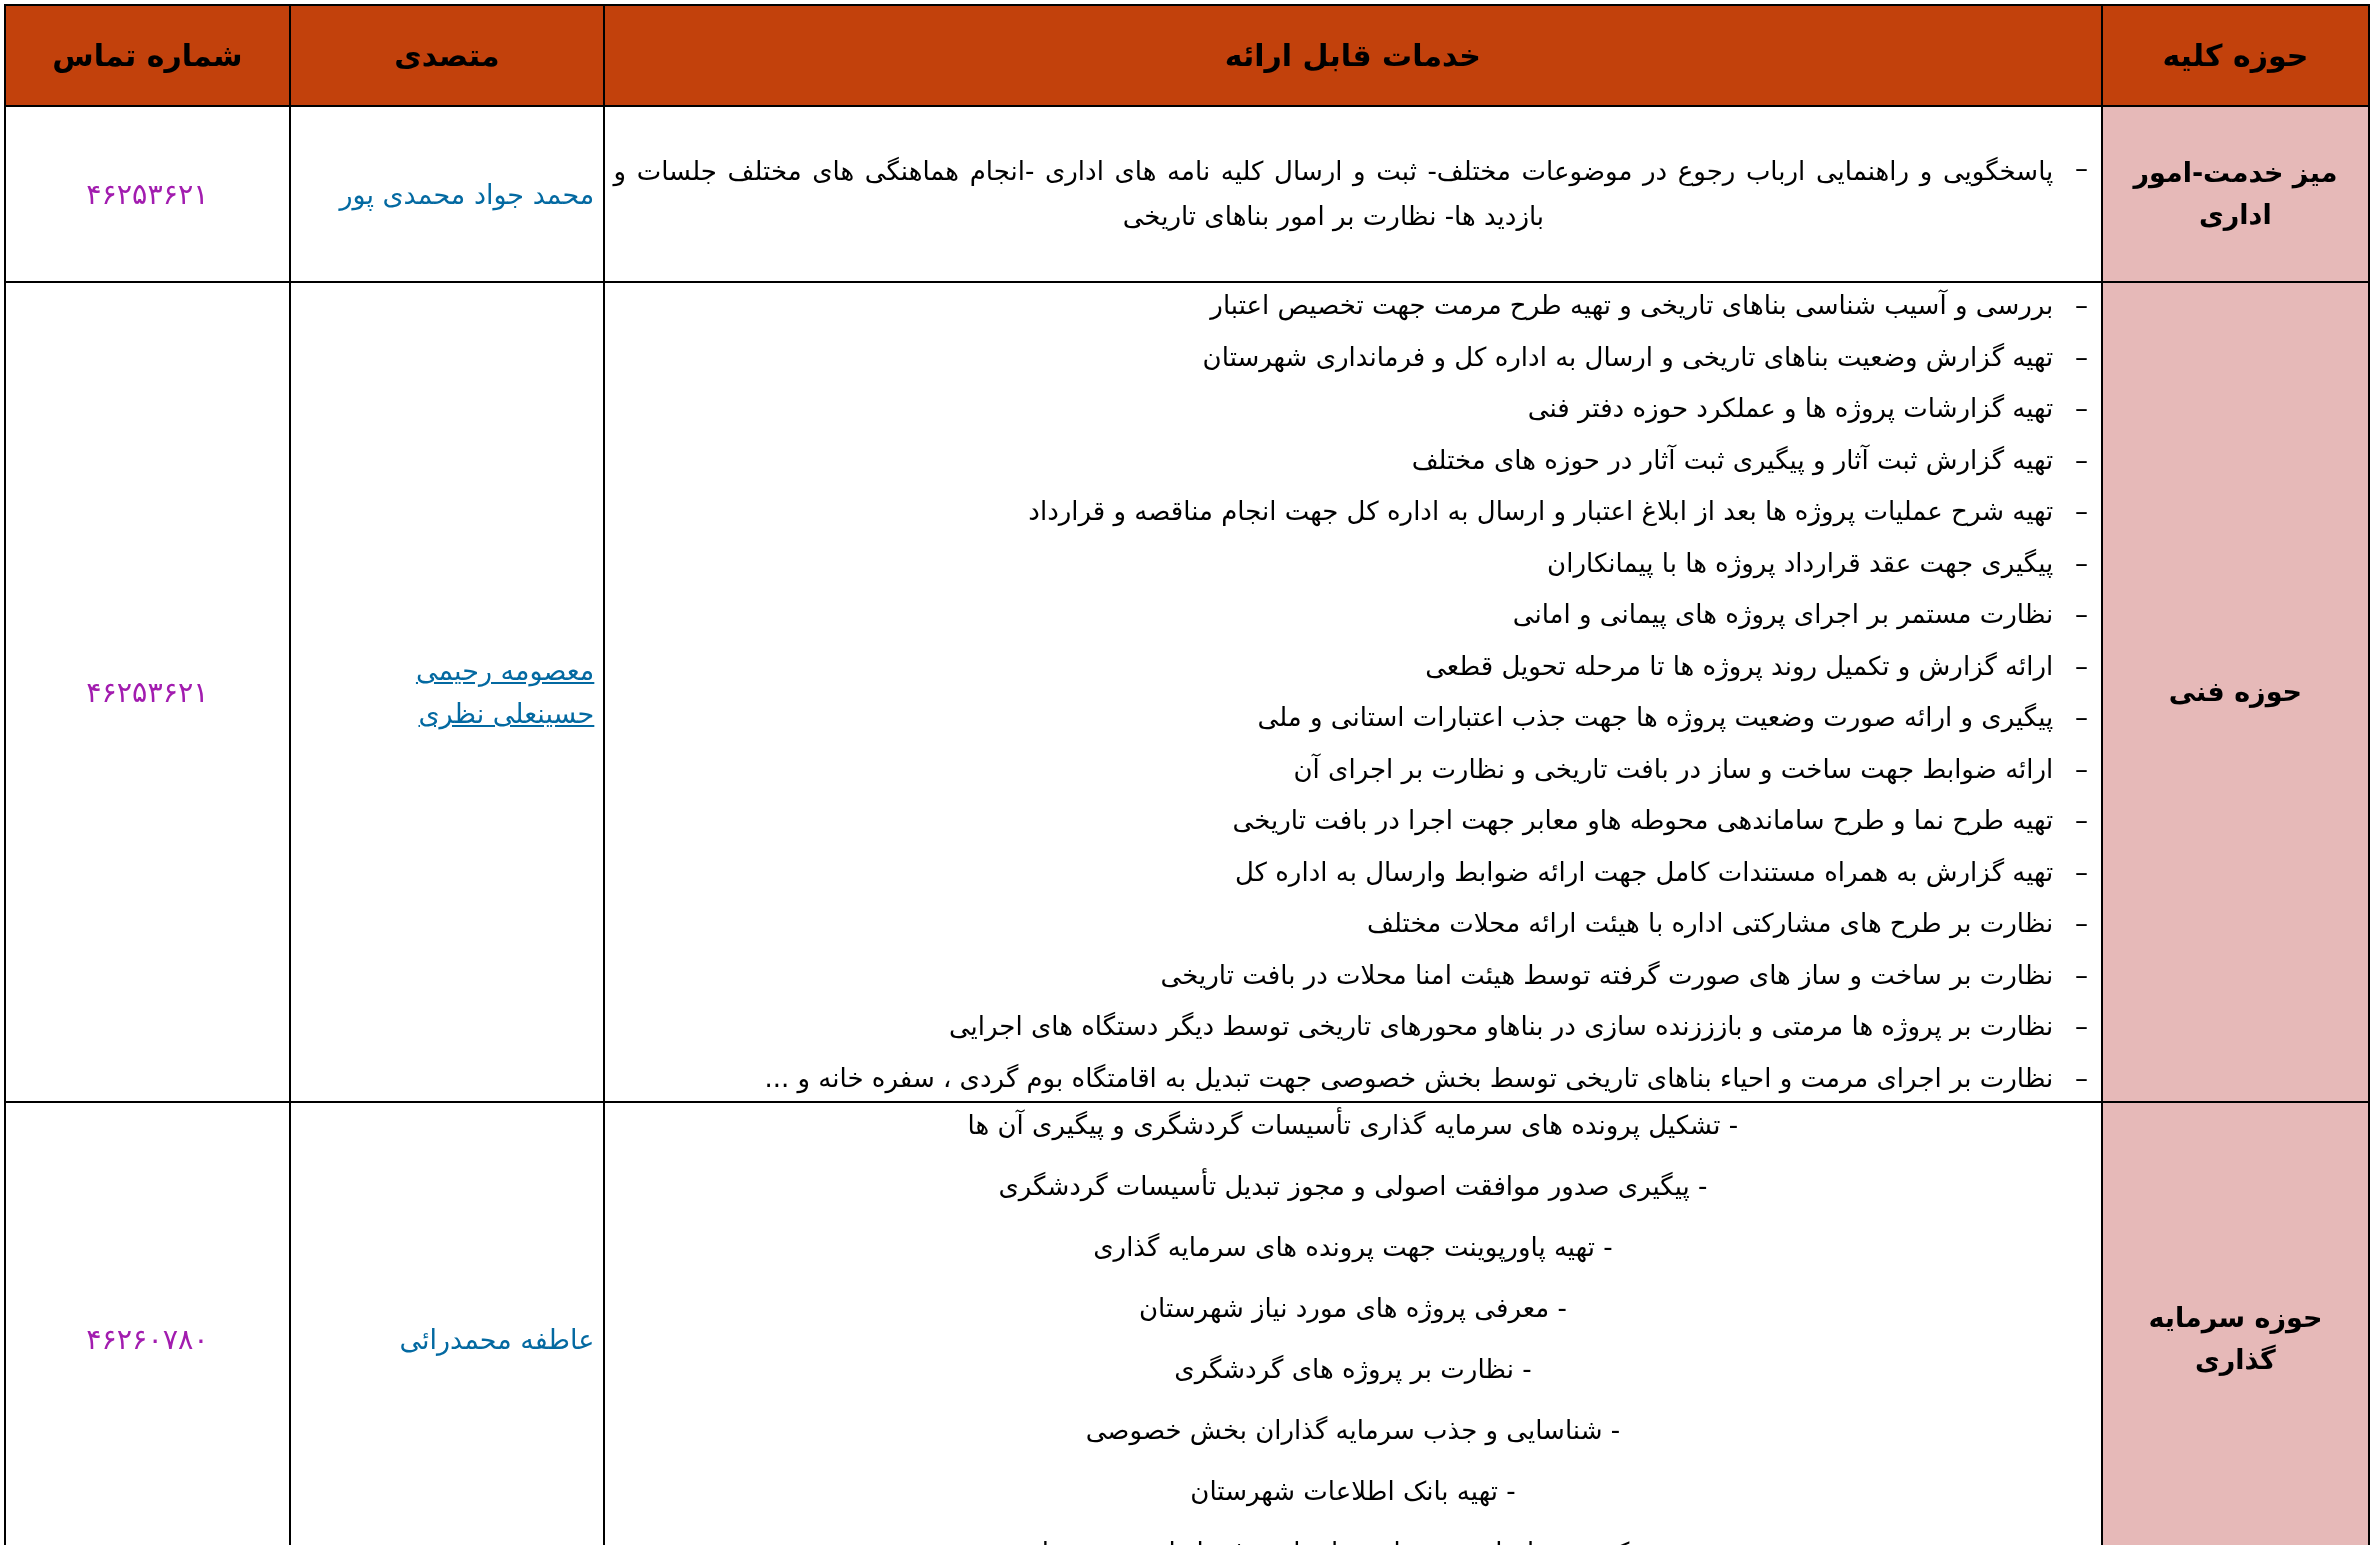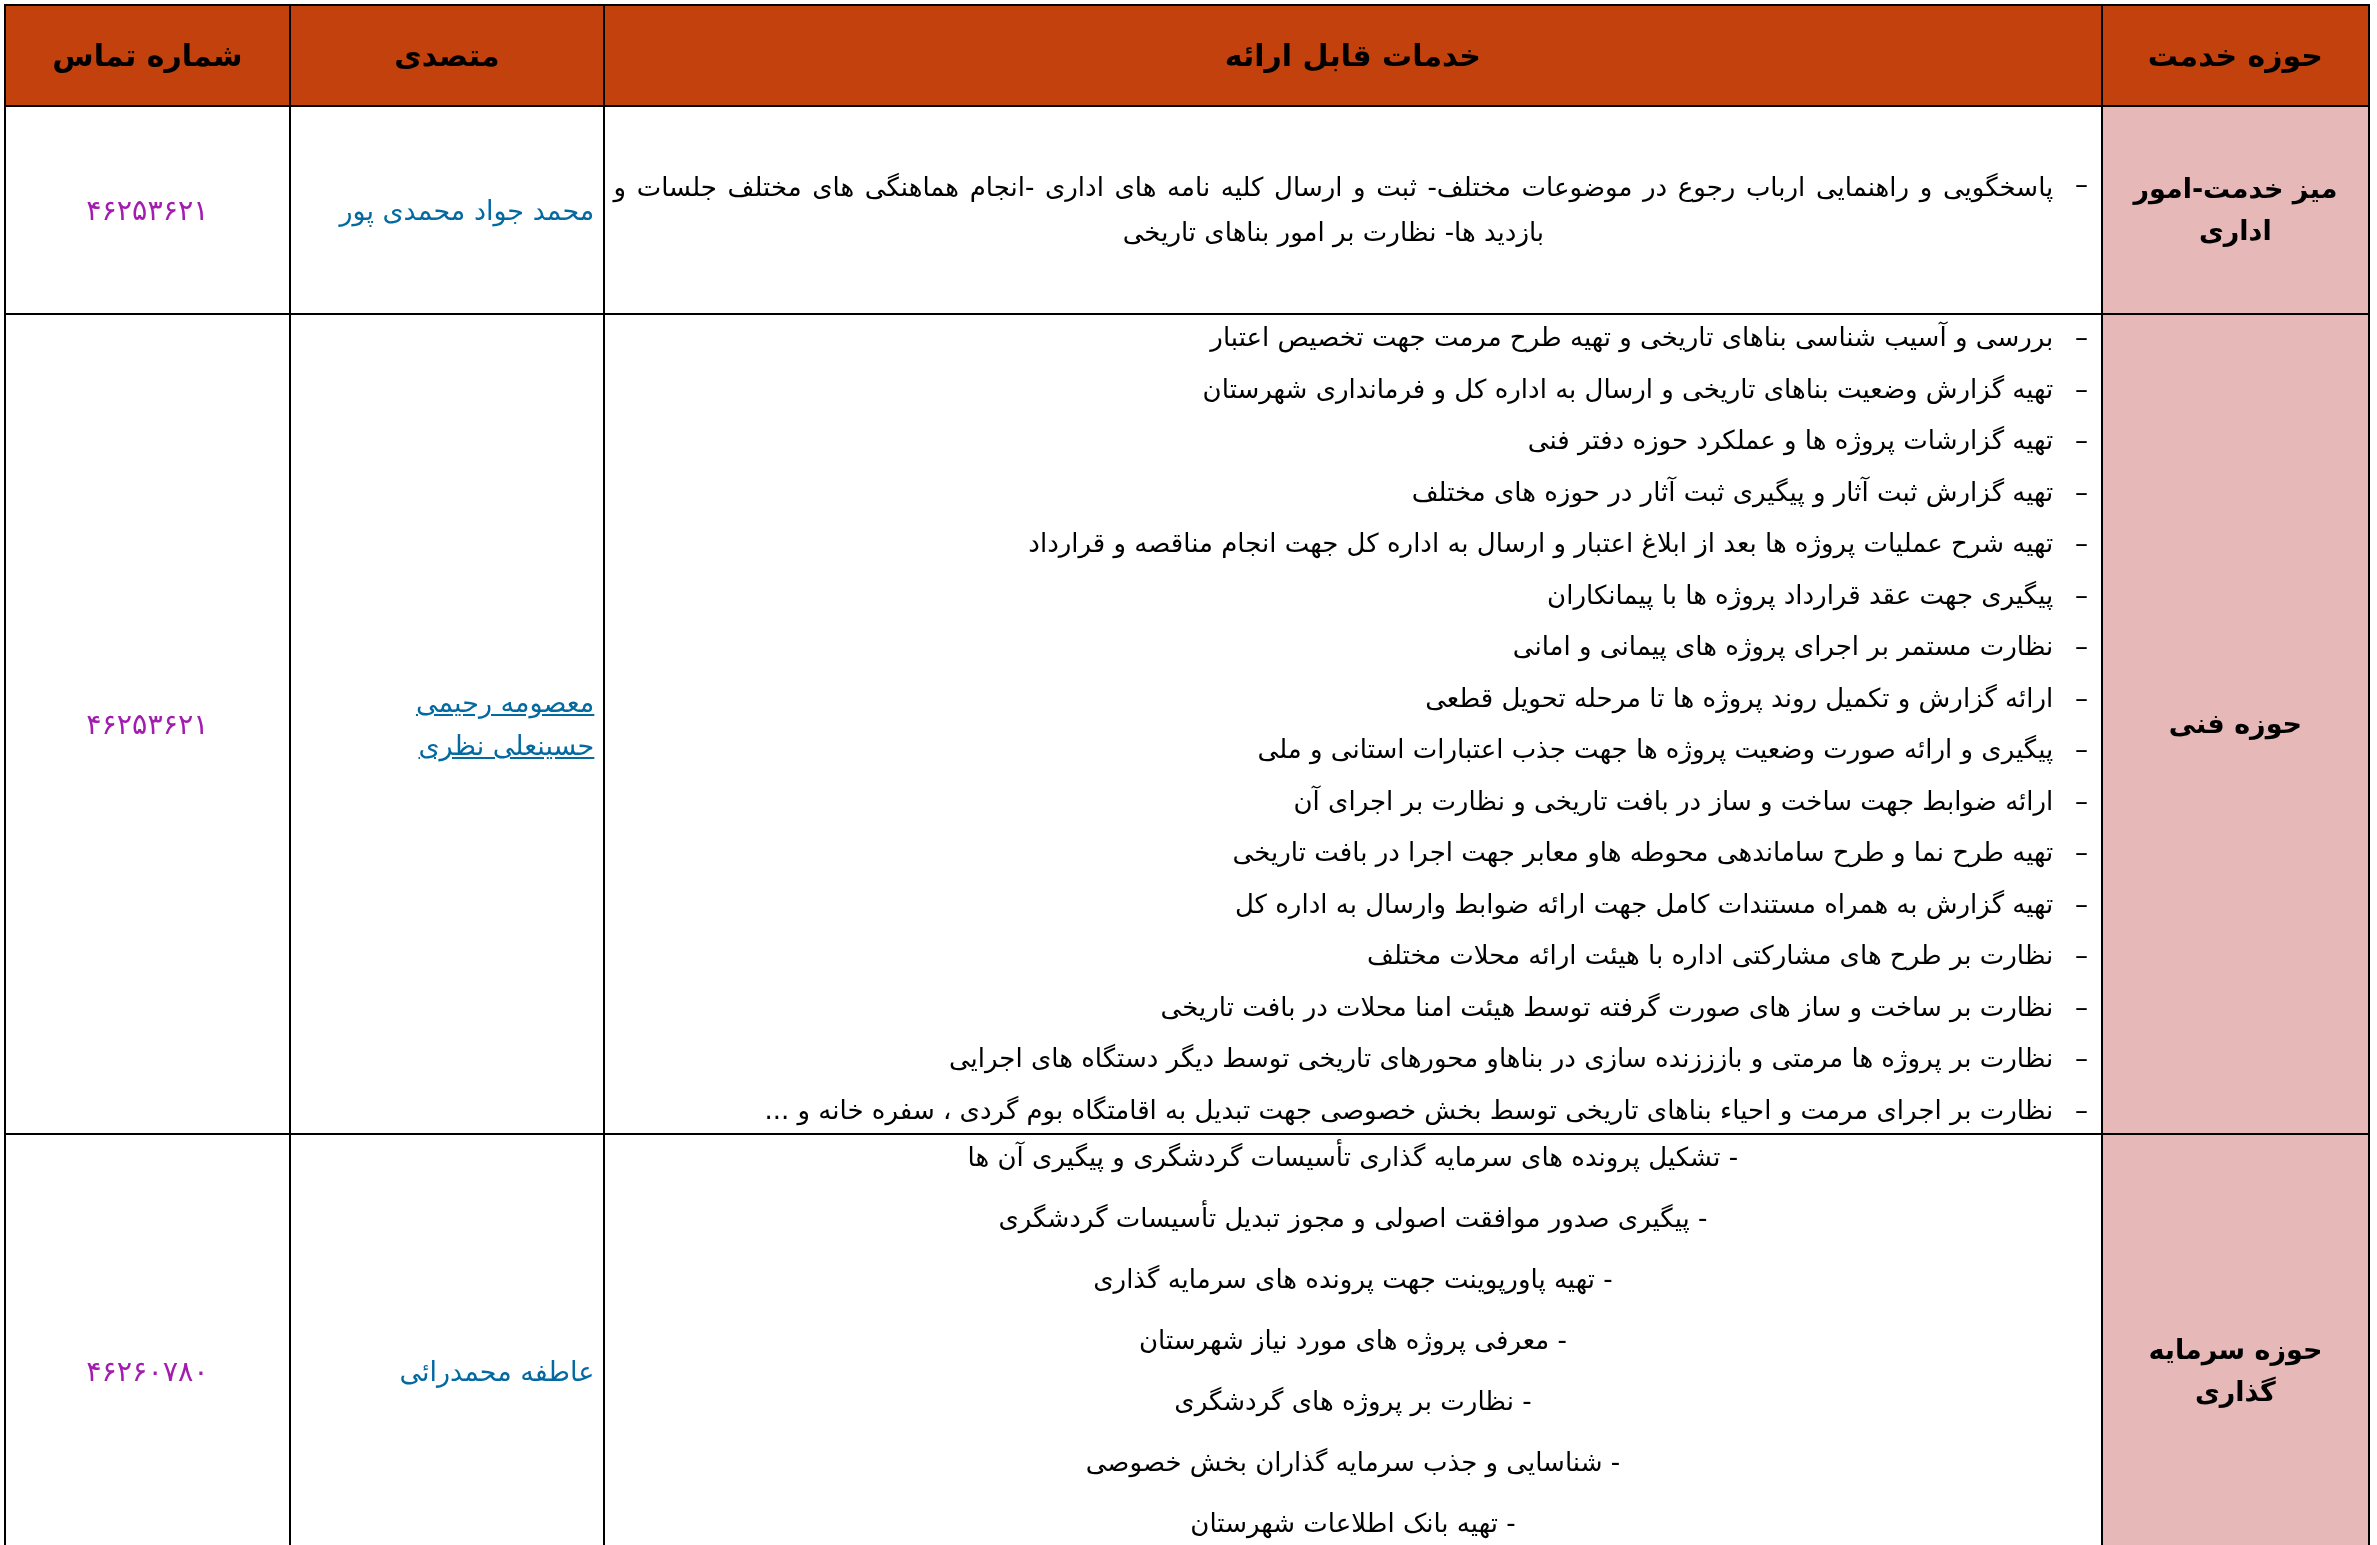--- a/index.html
+++ b/index.html
@@ -151,39 +151,39 @@
     top: 0;
     font-size: 26px;
   }
   .para-wrap p {
     margin: 0;
     text-align: justify;
     text-align-last: center;
     line-height: 1.75;
   }
 
-  .row1-services { height: 208px; }
+  .row1-services { height: 176px; }
   .row2-services { vertical-align: top; padding-top: 18.5px; }
   .row3-services { vertical-align: top; padding-top: 21.4px; }
 </style>
 </head>
 <body>
 
 <div class="sheet">
   <table class="svc-table">
     <colgroup>
       <col class="col-domain">
       <col class="col-services">
       <col class="col-person">
       <col class="col-phone">
     </colgroup>
 
     <thead>
       <tr>
-        <th class="hdr-domain">حوزه خدمت</th>
+        <th class="hdr-domain">حوزه کلیه</th>
         <th class="hdr-services">خدمات قابل ارائه</th>
         <th class="hdr-person">متصدی</th>
         <th class="hdr-phone">شماره تماس</th>
       </tr>
     </thead>
 
     <tbody>
 
       <tr>
         <td class="domain-cell">میز خدمت-امور اداری</td>

